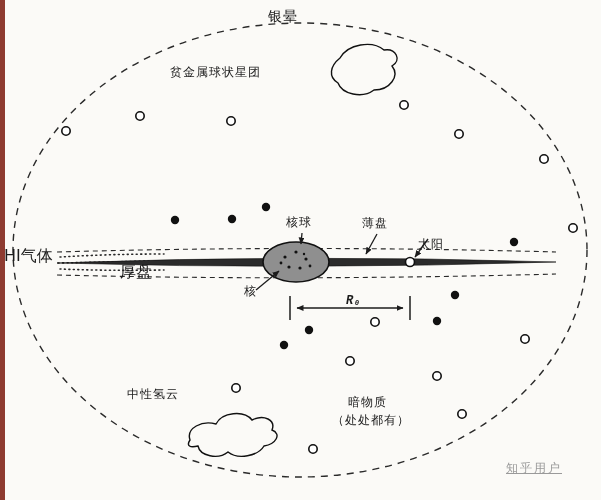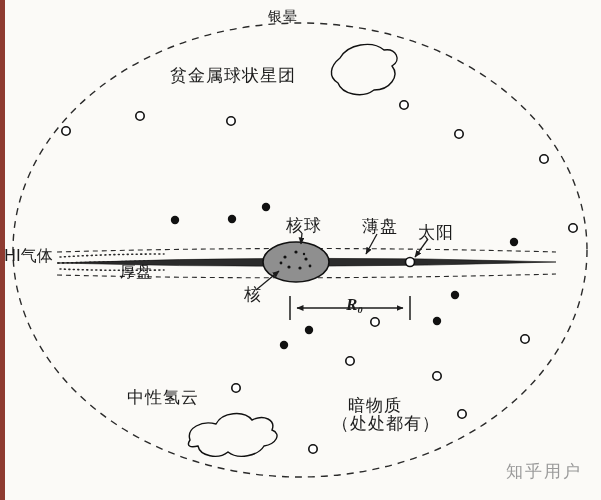--- a/index.html
+++ b/index.html
@@ -7,35 +7,35 @@
     position:relative;
     width:601px;height:500px;
     background:#fbfaf7;
     font-family:"DejaVu Sans","Liberation Sans",sans-serif;
     color:#1c1c1c;
     overflow:hidden;
   }
   .stage svg{position:absolute;left:0;top:0;}
   .lbl{
     position:absolute;
-    font-size:17px;
+    font-size:12px;
     line-height:1.15;
     white-space:nowrap;
     color:#1c1c1c;
     letter-spacing:1px;
   }
   .lbl.big{font-size:14px;}
   .lbl.small{font-size:16px;letter-spacing:0;}
   .lbl.math{
-    font-family:Liberation Serif, serif;
+    font-family:Liberation Mono, monospace;
     font-style:italic;
     font-weight:bold;
     letter-spacing:0;
   }
-  .lbl.watermark{color:#9a9a9a;letter-spacing:2px;}
+  .lbl.watermark{color:#9a9a9a;letter-spacing:2px;text-decoration:underline;}
 </style>
 </head>
 <body>
 
 <div class="stage">
 
   <svg width="601" height="500" viewBox="0 0 601 500">
     <defs>
       <marker id="arr" markerWidth="9" markerHeight="8" refX="6.5" refY="3" orient="auto-start-reverse" markerUnits="userSpaceOnUse">
         <path d="M0,0 L7,3 L0,6 Z" fill="#1c1c1c"></path>
@@ -128,21 +128,21 @@
   </svg>
 
   <div class="lbl big" style="left:268px;top:8px">银晕</div>
 
   <div class="lbl" style="left:170px;top:66px">贫金属球状星团</div>
 
   <div class="lbl" style="left:286px;top:216px">核球</div>
 
   <div class="lbl" style="left:362px;top:217px">薄盘</div>
 
-  <div class="lbl" style="left:418px;top:223px">太阳</div>
+  <div class="lbl" style="left:418px;top:238px">太阳</div>
 
   <div class="lbl small" style="left:4px;top:247px">HI气体</div>
 
   <div class="lbl small" style="left:120px;top:263px">厚盘</div>
 
   <div class="lbl" style="left:244px;top:285px">核</div>
 
 
   <div class="lbl math" style="left:346px;top:295px">R₀</div>
 

